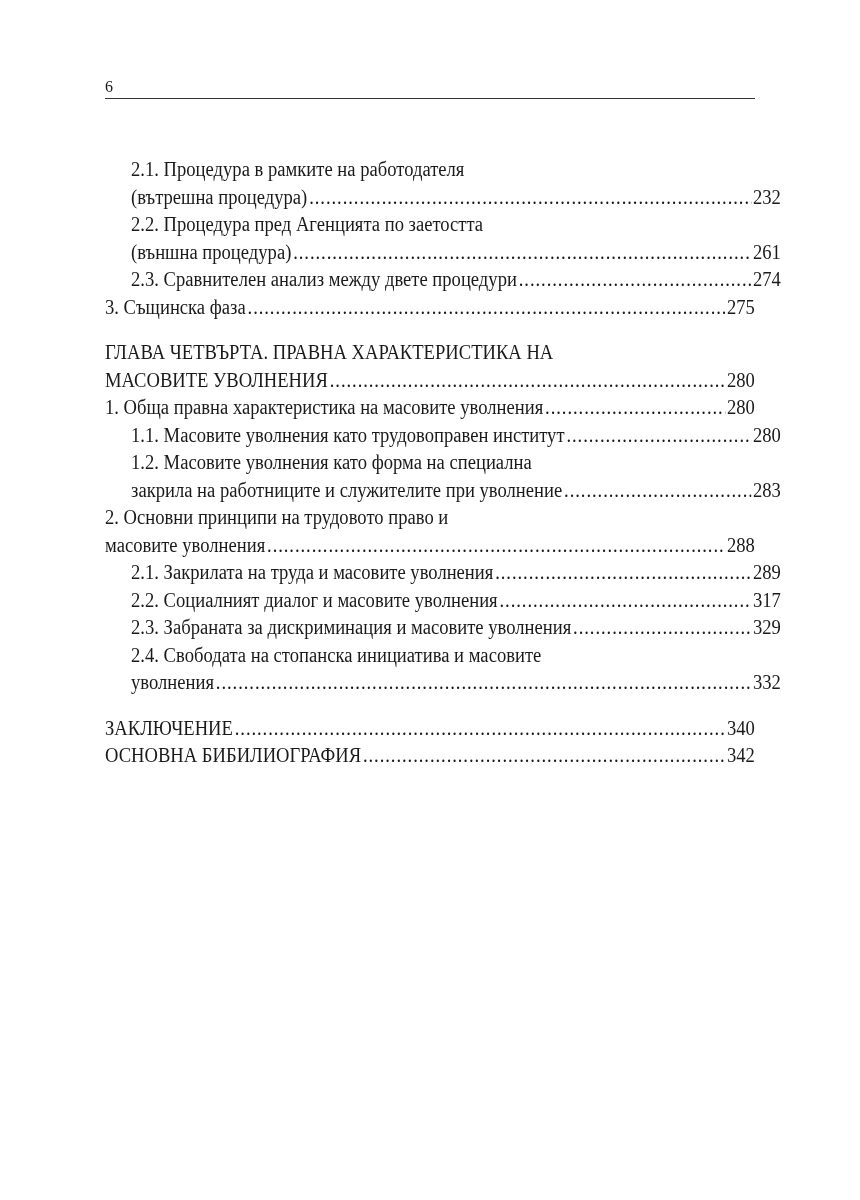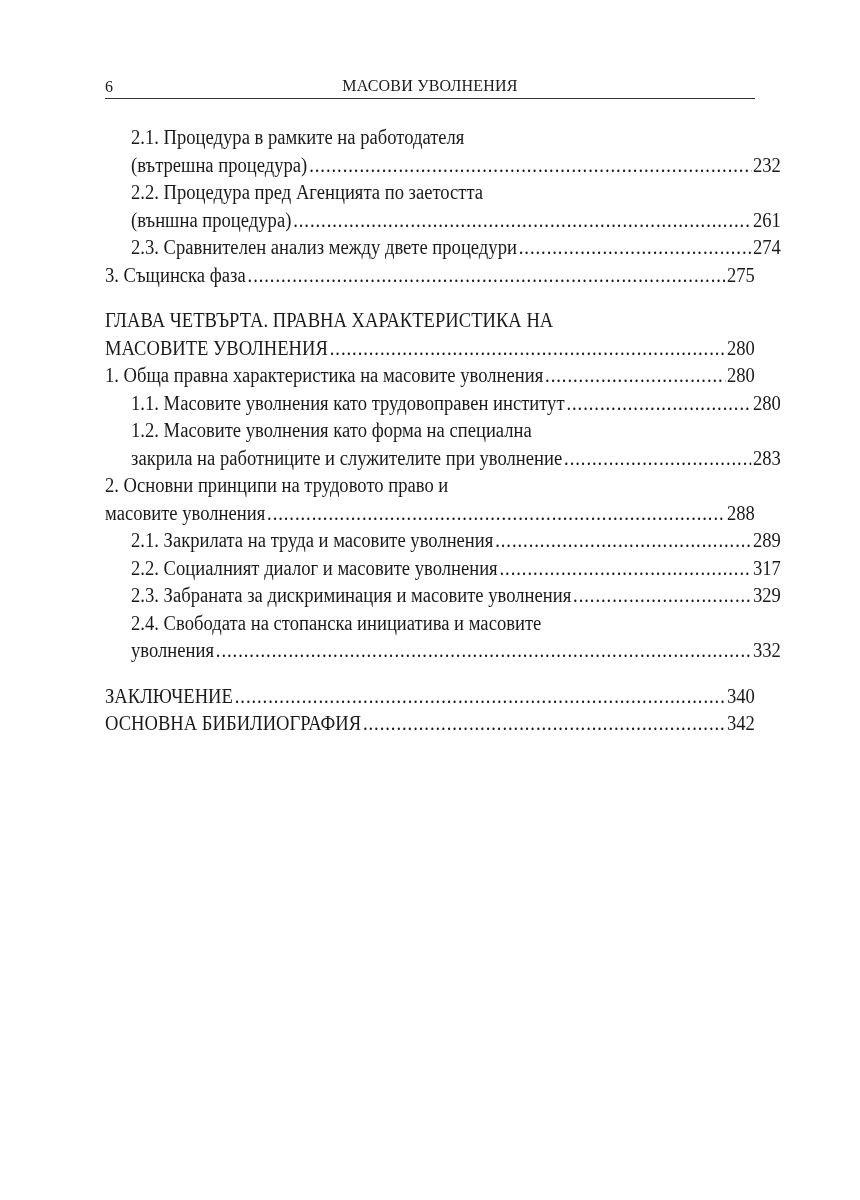--- a/index.html
+++ b/index.html
@@ -3,37 +3,36 @@
 <meta charset="utf-8">
 <style>
   html, body { margin: 0; padding: 0; background: #ffffff; }
   body { width: 860px; height: 1200px; position: relative; overflow: hidden;
          font-family: "Liberation Serif", "DejaVu Serif", serif; color: #1a1a1a; }
   .header { position: absolute; left: 105px; top: 76px; width: 650px; height: 22px;
             border-bottom: 1px solid #333; }
   .page-num { position: absolute; left: 0; top: 2px; font-size: 16px; }
   .running-title { position: absolute; left: 0; right: 0; top: 1px; text-align: center;
                    font-size: 16px; letter-spacing: 0.2px; }
-  .toc { position: absolute; left: 105px; top: 124px; width: 650px; }
+  .toc { position: absolute; left: 105px; top: 156px; width: 650px; }
   .line { display: flex; align-items: baseline; font-size: 20px; line-height: 27.5px;
           height: 27.5px; white-space: nowrap; transform: scaleX(0.93); transform-origin: left;
           width: 107.5%; }
   .line.indent { padding-left: 28px; }
   .line.gap { margin-top: 18px; }
   .line .t { flex: 0 0 auto; }
   .line .dots { flex: 1 1 auto; overflow: hidden; margin: 0 2px; letter-spacing: 1px; }
   .line .dots::before { content: "........................................................................................................................................................................................"; }
   .line .p { flex: 0 0 auto; }
 </style>
 </head>
 <body>
 
 <div class="header">
   <span class="page-num">6</span>
-  <div class="running-title">МАСОВИ УВОЛНЕНИЯ</div>
 </div>
 
 <div class="toc">
   <div class="line indent">
       <span class="t">2.1. Процедура в рамките на работодателя</span>
     </div>
   <div class="line indent">
       <span class="t">(вътрешна процедура)</span>
       <span class="dots"></span>
       <span class="p">232</span>

